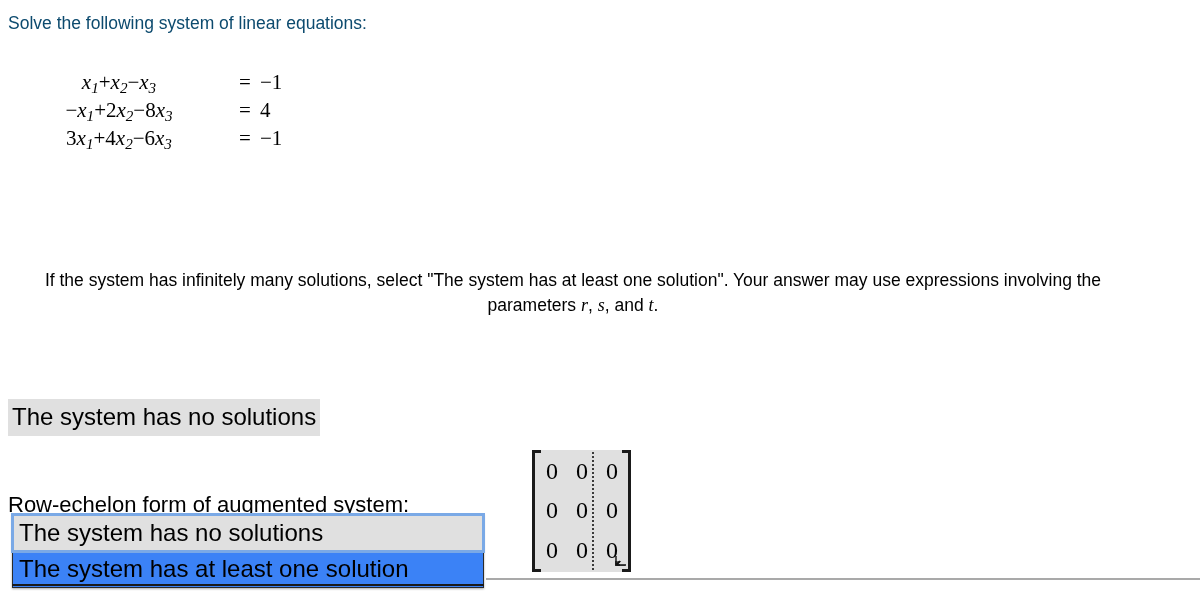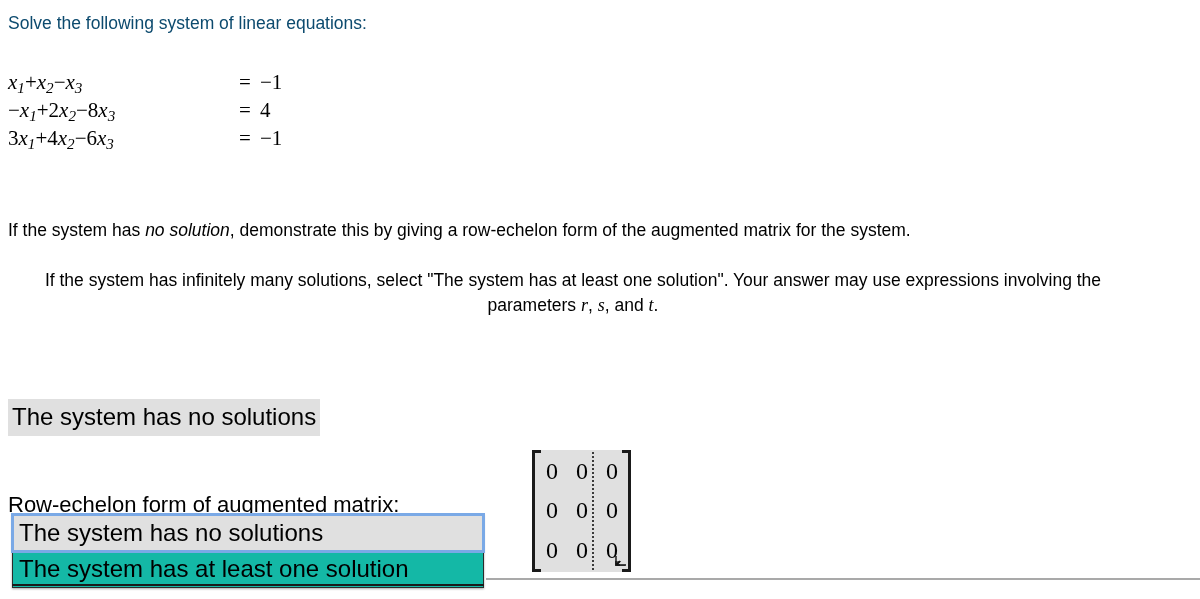--- a/index.html
+++ b/index.html
@@ -44,21 +44,21 @@
   }
   .eqrow {
     display: flex;
     align-items: baseline;
     height: 28px;
     white-space: nowrap;
   }
   .eq-lhs {
     display: inline-block;
     width: 222px;
-    text-align: left;
+    text-align: center;
     font-style: italic;
   }
   .eq-eq {
     display: inline-block;
     width: 30px;
     text-align: center;
     font-style: normal;
   }
   .eq-rhs {
     display: inline-block;
@@ -208,21 +208,21 @@
     background: #ffffff;
     box-shadow: 0 1px 2px rgba(0,0,0,0.35);
     z-index: 20;
   }
   .dd-option {
     font-size: 24px;
     line-height: 31px;
     padding: 2px 4px 3px 6px;
     white-space: nowrap;
     color: #000;
-    background: #14b8a6;
+    background: #3b82f6;
   }
   .dd-option.selected {
     background: #e0e0e0;
     outline: 3px solid #7aa9e6;
     outline-offset: -1px;
     position: relative;
     z-index: 2;
   }
   #dropdown-bottom-edge {
     position: absolute;
@@ -256,28 +256,27 @@
     </div>
 
     <div class="eqrow">
       <span class="eq-lhs"><span class="num">3</span><span>x</span><sub>1</sub><span class="op">+</span><span class="num">4</span><span>x</span><sub>2</sub><span class="op">−</span><span class="num">6</span><span>x</span><sub>3</sub></span>
       <span class="eq-eq">=</span>
       <span class="eq-rhs">−1</span>
     </div>
 
   </div>
 
-  <div class="para" id="para-no-solution"><span>If the system has </span><span class="it-sans">no solution</span><span>, demonstrate this by giving a row-echelon form of the augmented matrix for the system.</span></div>
 
   <div class="para" id="para-infinite"><span>If the system has infinitely many solutions, select "The system has at least one solution". Your answer may use expressions involving the parameters </span><span class="it-serif">r</span><span>, </span><span class="it-serif">s</span><span>, and </span><span class="it-serif">t</span><span>.</span></div>
 
 
   <div id="answer-selected">The system has no solutions</div>
 
-  <div id="row-echelon-label">Row-echelon form of augmented matrix:</div>
+  <div id="row-echelon-label">Row-echelon form of augmented system:</div>
 
   <div id="matrix-widget">
     <div class="matrix-bg"></div>
     <div class="bracket left"></div>
     <div class="bracket right"></div>
     <div class="aug-divider"></div>
     <div class="matrix-grid">
       <div class="mcell">0</div>
       <div class="mcell">0</div>
       <div class="mcell">0</div>

